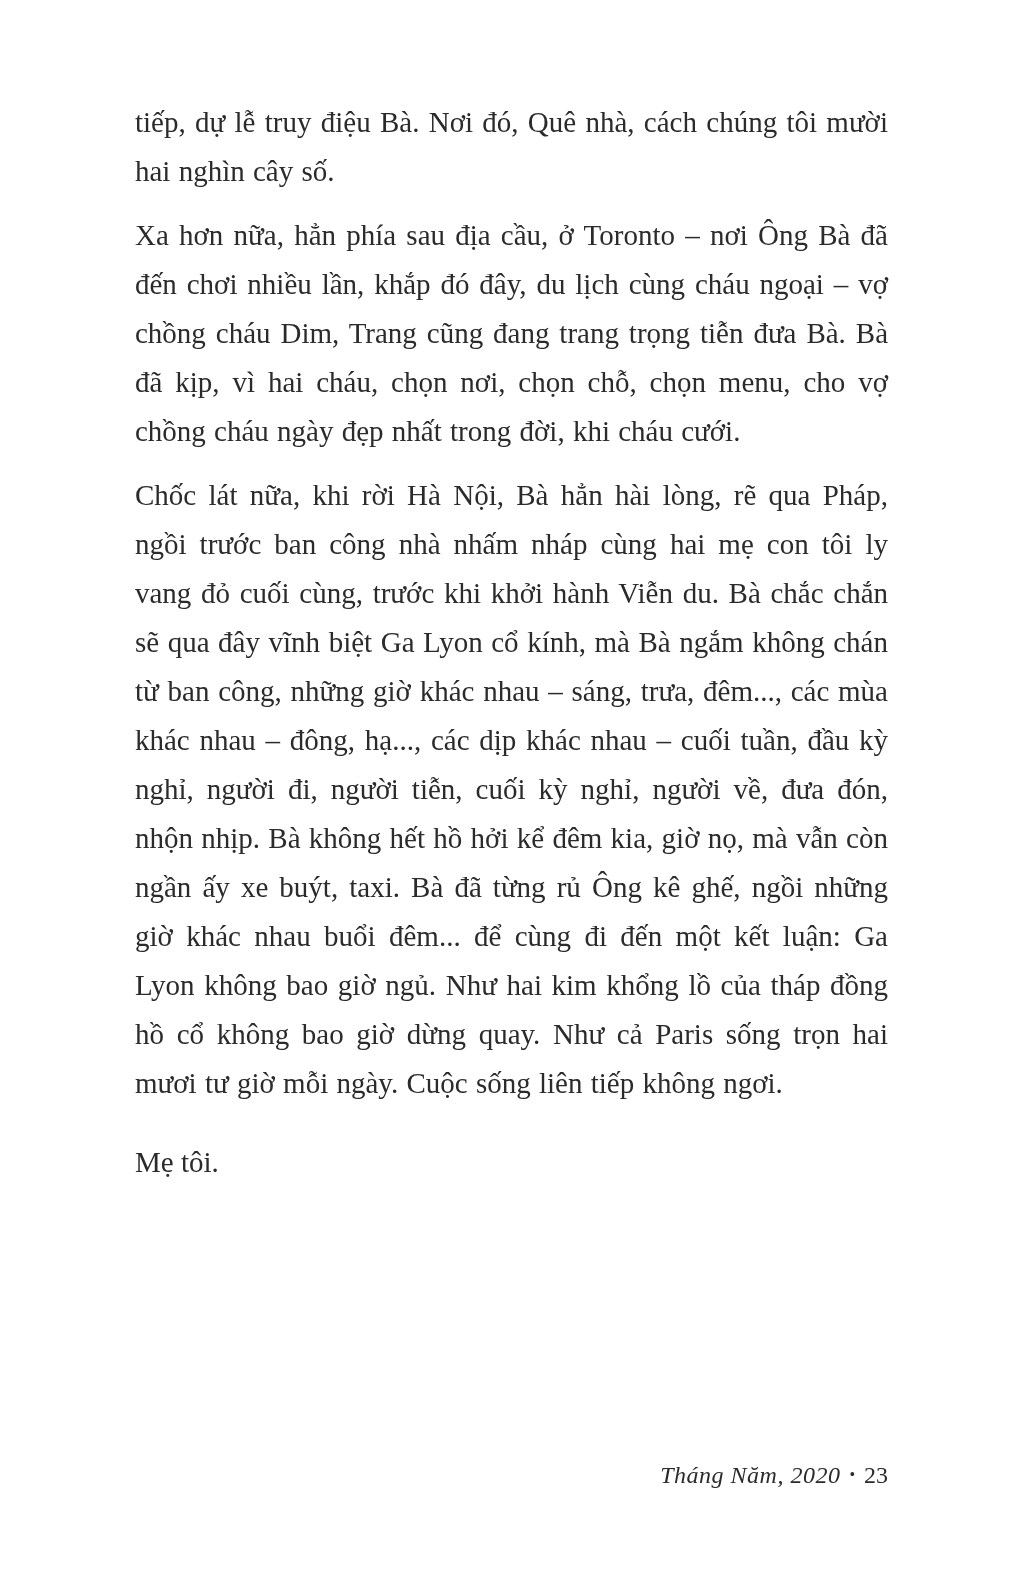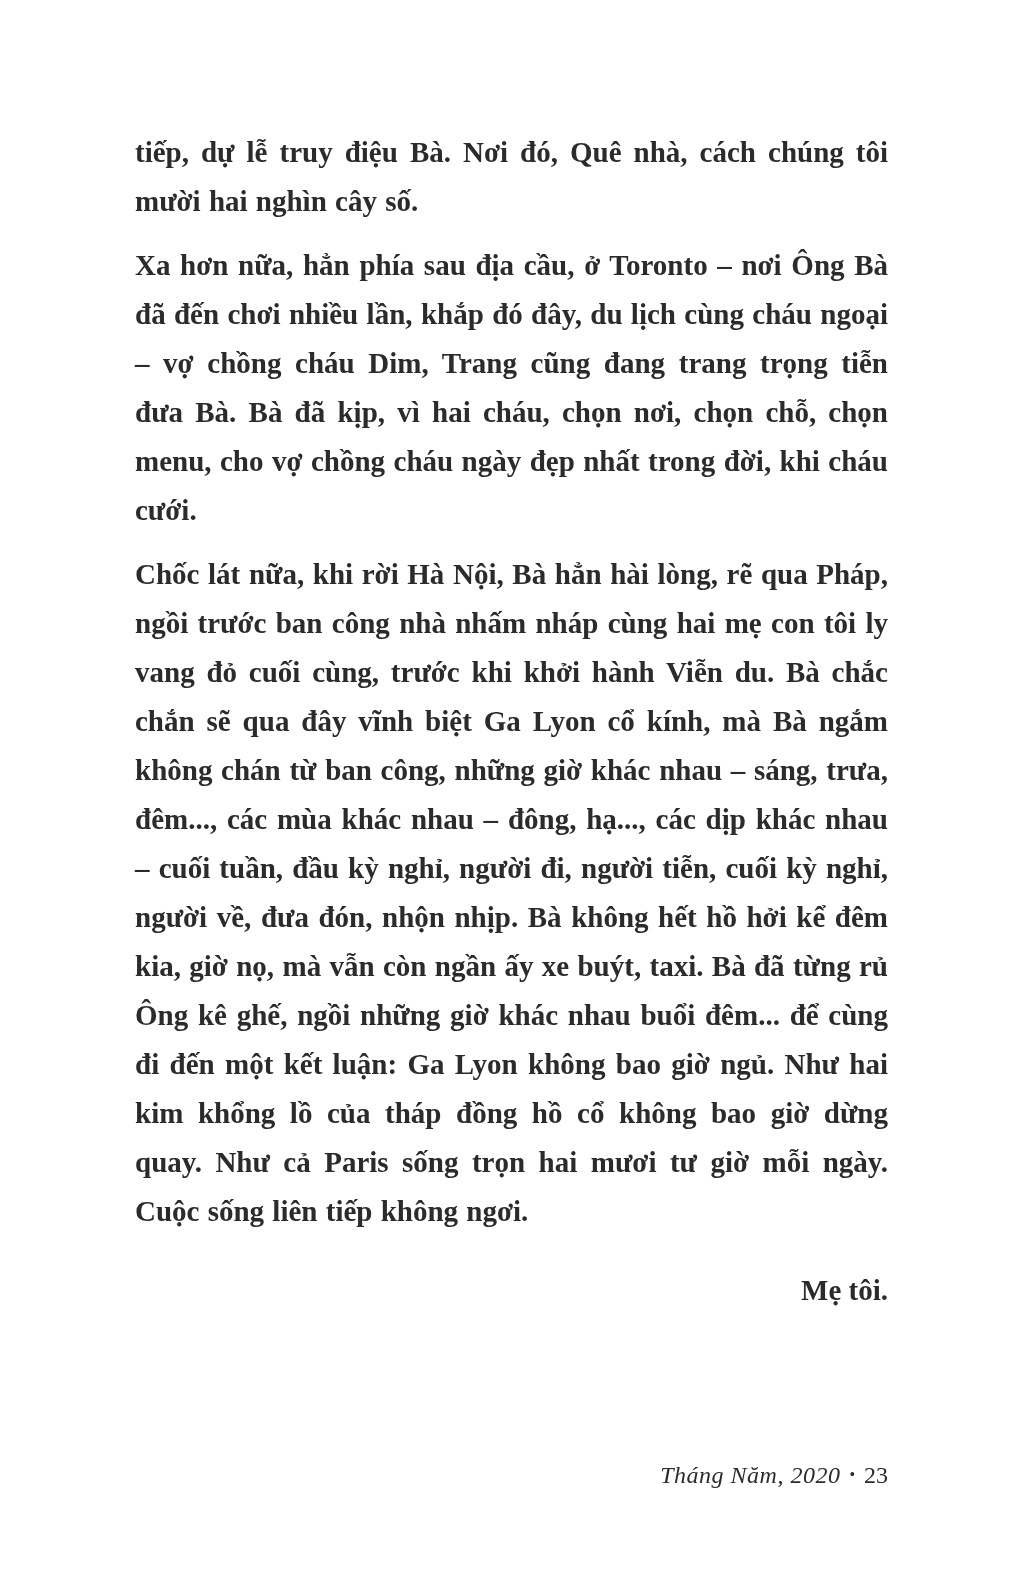--- a/index.html
+++ b/index.html
@@ -11,34 +11,33 @@
     height: 1575px;
     background: #ffffff;
     font-family: "Liberation Serif", serif;
     color: #2b2b2b;
     position: relative;
     overflow: hidden;
   }
   .page-body {
     position: absolute;
     left: 135px;
-    top: 128px;
+    top: 98px;
     width: 753px;
-    font-weight: bold;
   }
   .para {
     font-size: 29px;
     line-height: 49px;
     text-align: justify;
     margin: 0 0 15px 0;
     word-spacing: 1px;
   }
   .centered-block {
     margin-top: 26px;
-    text-align: right;
+    text-align: left;
   }
   .centered-line {
     font-size: 29px;
     line-height: 56px;
     margin: 0;
   }
   .footer {
     position: absolute;
     right: 136px;
     top: 1462px;

